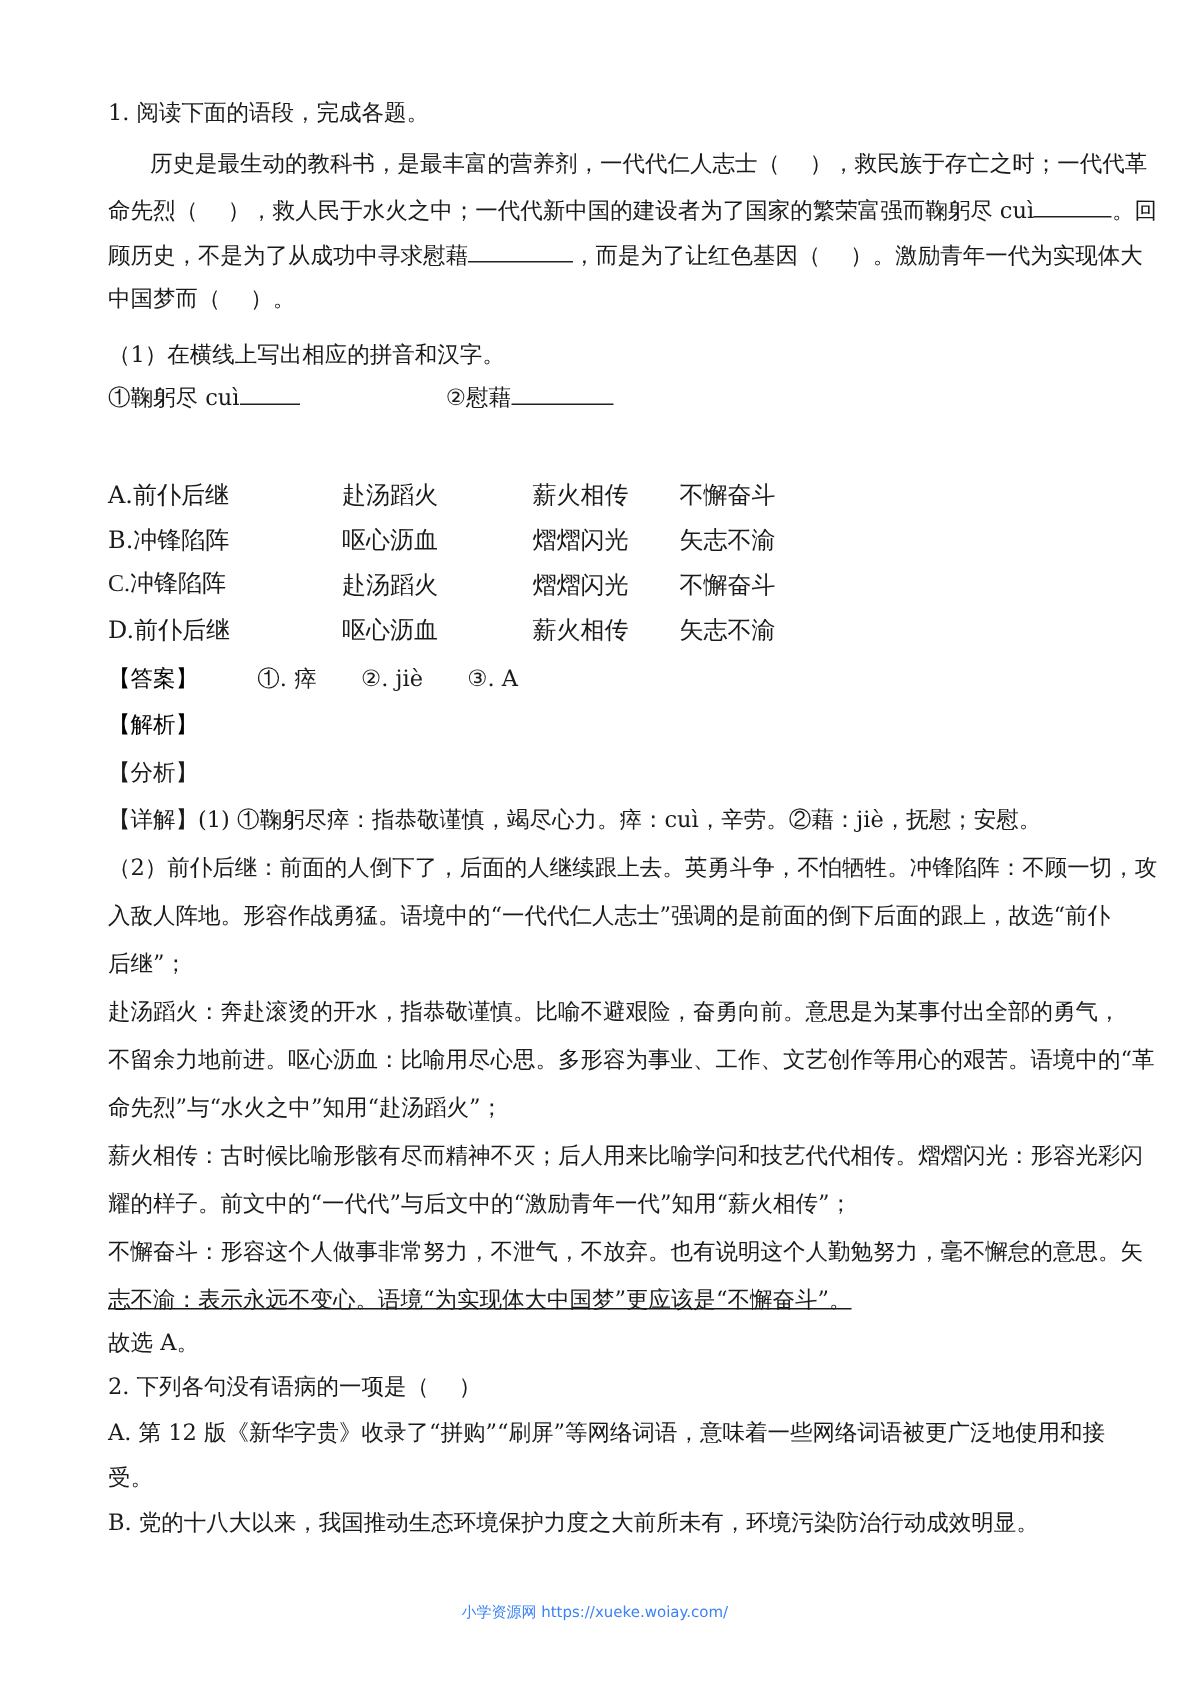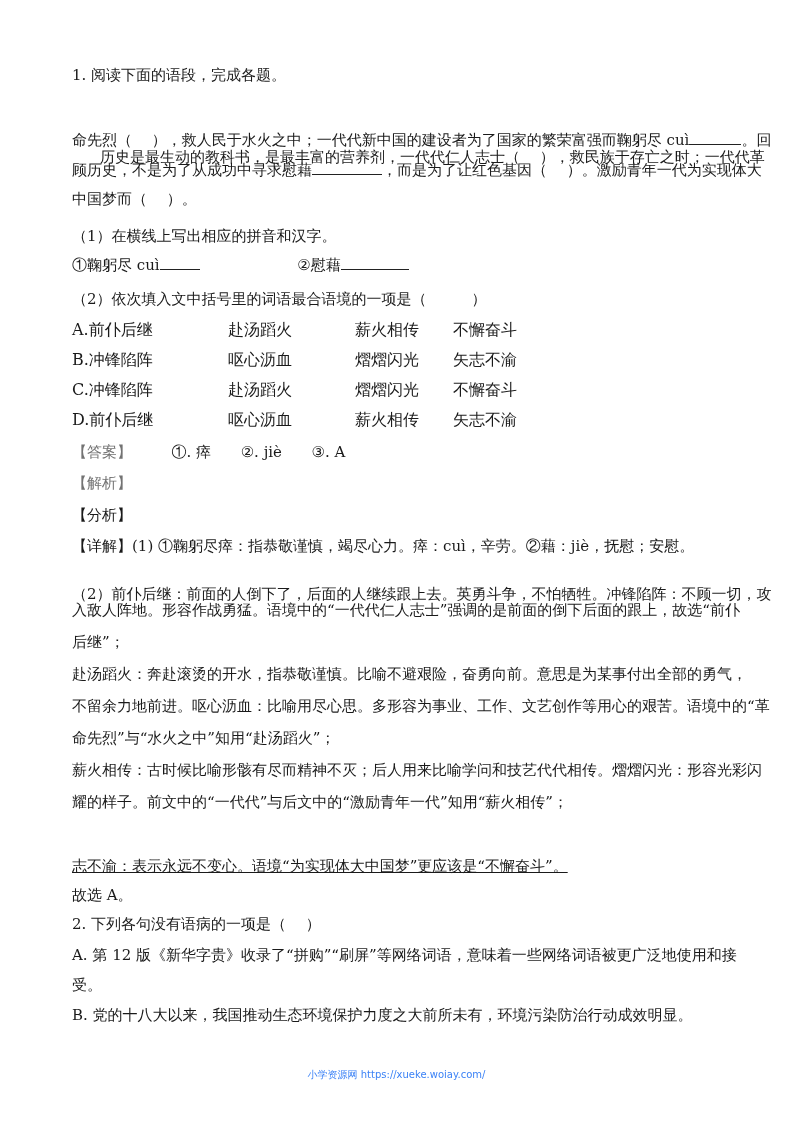--- a/index.html
+++ b/index.html
@@ -2,64 +2,63 @@
 <html><head>
 <meta charset="utf-8">
 <style>
   html, body { margin: 0; padding: 0; background: #ffffff; }
   body { width: 793px; height: 1122px; position: relative; overflow: hidden;
          font-family: "DejaVu Serif", "Liberation Serif", serif; color: #1a1a1a; }
   .page { position: absolute; left: 0; top: 0; width: 793px; height: 1122px; }
   .line { position: absolute; left: 72px; font-size: 15px; white-space: nowrap; line-height: 18px; }
   .indent { left: 100px; }
   .blank { display: inline-block; border-bottom: 1px solid #222; height: 14px; vertical-align: baseline; }
-  .blue { color: #737373; }
+  .blue { color: #000000; }
   .opt { position: absolute; font-size: 16px; white-space: nowrap; line-height: 18px; }
   .footer { position: absolute; top: 1068px; left: 0; width: 793px; text-align: center;
             font-family: "DejaVu Sans", "Liberation Sans", sans-serif; font-size: 10px; color: #3b82f6; }
 </style>
 </head>
 <body>
 
 <div class="page">
 
   <div class="line" style="top:66px;">1. 阅读下面的语段，完成各题。</div>
 
-  <div class="line indent" style="top:100px;margin-top:48px;">历史是最生动的教科书，是最丰富的营养剂，一代代仁人志士（　 ），救民族于存亡之时；一代代革</div>
+  <div class="line indent" style="top:100px;">历史是最生动的教科书，是最丰富的营养剂，一代代仁人志士（　 ），救民族于存亡之时；一代代革</div>
   <div class="line" style="top:130px;">
     <span>命先烈（　 ），救人民于水火之中；一代代新中国的建设者为了国家的繁荣富强而鞠躬尽 cuì</span><span class="blank" style="width:52px;"></span><span>。回</span>
   </div>
   <div class="line" style="top:160px;">
     <span>顾历史，不是为了从成功中寻求慰藉</span><span class="blank" style="width:70px;"></span><span>，而是为了让红色基因（　 ）。激励青年一代为实现体大</span>
   </div>
   <div class="line" style="top:190px;">中国梦而（　 ）。</div>
 
   <div class="line" style="top:227px;">（1）在横线上写出相应的拼音和汉字。</div>
   <div class="line" style="top:255px;">
     <span>①鞠躬尽 cuì</span><span class="blank" style="width:40px;"></span>
     <span style="display:inline-block;width:88px;"></span>
     <span>②慰藉</span><span class="blank" style="width:68px;"></span>
   </div>
 
-  <div class="line" style="top:290px;">（2）依次填入文中括号里的词语最合语境的一项是（　　　）</div>
 
   <div>
     <div class="opt" style="left:72px;top:321px;">A.前仆后继</div>
     <div class="opt" style="left:228px;top:321px;">赴汤蹈火</div>
     <div class="opt" style="left:355px;top:321px;">薪火相传</div>
     <div class="opt" style="left:453px;top:321px;">不懈奋斗</div>
   </div>
   <div>
     <div class="opt" style="left:72px;top:351px;">B.冲锋陷阵</div>
     <div class="opt" style="left:228px;top:351px;">呕心沥血</div>
     <div class="opt" style="left:355px;top:351px;">熠熠闪光</div>
     <div class="opt" style="left:453px;top:351px;">矢志不渝</div>
   </div>
   <div>
-    <div class="opt" style="left:72px;top:381px;">C.冲锋陷阵</div>
+    <div class="opt" style="left:72px;top:381px;font-family:Liberation Serif, serif;">C.冲锋陷阵</div>
     <div class="opt" style="left:228px;top:381px;">赴汤蹈火</div>
     <div class="opt" style="left:355px;top:381px;">熠熠闪光</div>
     <div class="opt" style="left:453px;top:381px;">不懈奋斗</div>
   </div>
   <div>
     <div class="opt" style="left:72px;top:411px;">D.前仆后继</div>
     <div class="opt" style="left:228px;top:411px;">呕心沥血</div>
     <div class="opt" style="left:355px;top:411px;">薪火相传</div>
     <div class="opt" style="left:453px;top:411px;">矢志不渝</div>
   </div>
@@ -71,28 +70,29 @@
     <span style="display:inline-block;width:20px;"></span>
     <span>②. jiè</span>
     <span style="display:inline-block;width:20px;"></span>
     <span>③. A</span>
   </div>
 
   <div class="line blue" style="top:474px;">【解析】</div>
   <div class="line" style="top:506px;">【分析】</div>
 
   <div class="line" style="top:537px;">【详解】(1) ①鞠躬尽瘁：指恭敬谨慎，竭尽心力。瘁：cuì，辛劳。②藉：jiè，抚慰；安慰。</div>
-  <div class="line" style="top:569px;margin-top:16px;">（2）前仆后继：前面的人倒下了，后面的人继续跟上去。英勇斗争，不怕牺牲。冲锋陷阵：不顾一切，攻</div>
+  <div class="line" style="top:569px;">（2）前仆后继：前面的人倒下了，后面的人继续跟上去。英勇斗争，不怕牺牲。冲锋陷阵：不顾一切，攻</div>
   <div class="line" style="top:601px;">入敌人阵地。形容作战勇猛。语境中的“一代代仁人志士”强调的是前面的倒下后面的跟上，故选“前仆</div>
   <div class="line" style="top:633px;">后继”；</div>
   <div class="line" style="top:665px;">赴汤蹈火：奔赴滚烫的开水，指恭敬谨慎。比喻不避艰险，奋勇向前。意思是为某事付出全部的勇气，</div>
   <div class="line" style="top:697px;">不留余力地前进。呕心沥血：比喻用尽心思。多形容为事业、工作、文艺创作等用心的艰苦。语境中的“革</div>
   <div class="line" style="top:729px;text-align:center;">命先烈”与“水火之中”知用“赴汤蹈火”；</div>
   <div class="line" style="top:761px;">薪火相传：古时候比喻形骸有尽而精神不灭；后人用来比喻学问和技艺代代相传。熠熠闪光：形容光彩闪</div>
   <div class="line" style="top:793px;">耀的样子。前文中的“一代代”与后文中的“激励青年一代”知用“薪火相传”；</div>
+  <div class="line" style="top:825px;">不懈奋斗：形容这个人做事非常努力，不泄气，不放弃。也有说明这个人勤勉努力，毫不懈怠的意思。矢</div>
   <div class="line" style="top:857px;text-decoration:underline;">志不渝：表示永远不变心。语境“为实现体大中国梦”更应该是“不懈奋斗”。</div>
   <div class="line" style="top:886px;">故选 A。</div>
 
   <div class="line" style="top:915px;">2. 下列各句没有语病的一项是（　 ）</div>
   <div class="line" style="top:946px;">A. 第 12 版《新华字贵》收录了“拼购”“刷屏”等网络词语，意味着一些网络词语被更广泛地使用和接</div>
   <div class="line" style="top:976px;">受。</div>
   <div class="line" style="top:1006px;">B. 党的十八大以来，我国推动生态环境保护力度之大前所未有，环境污染防治行动成效明显。</div>
 
   <div class="footer">小学资源网 https://xueke.woiay.com/</div>
 </div>

